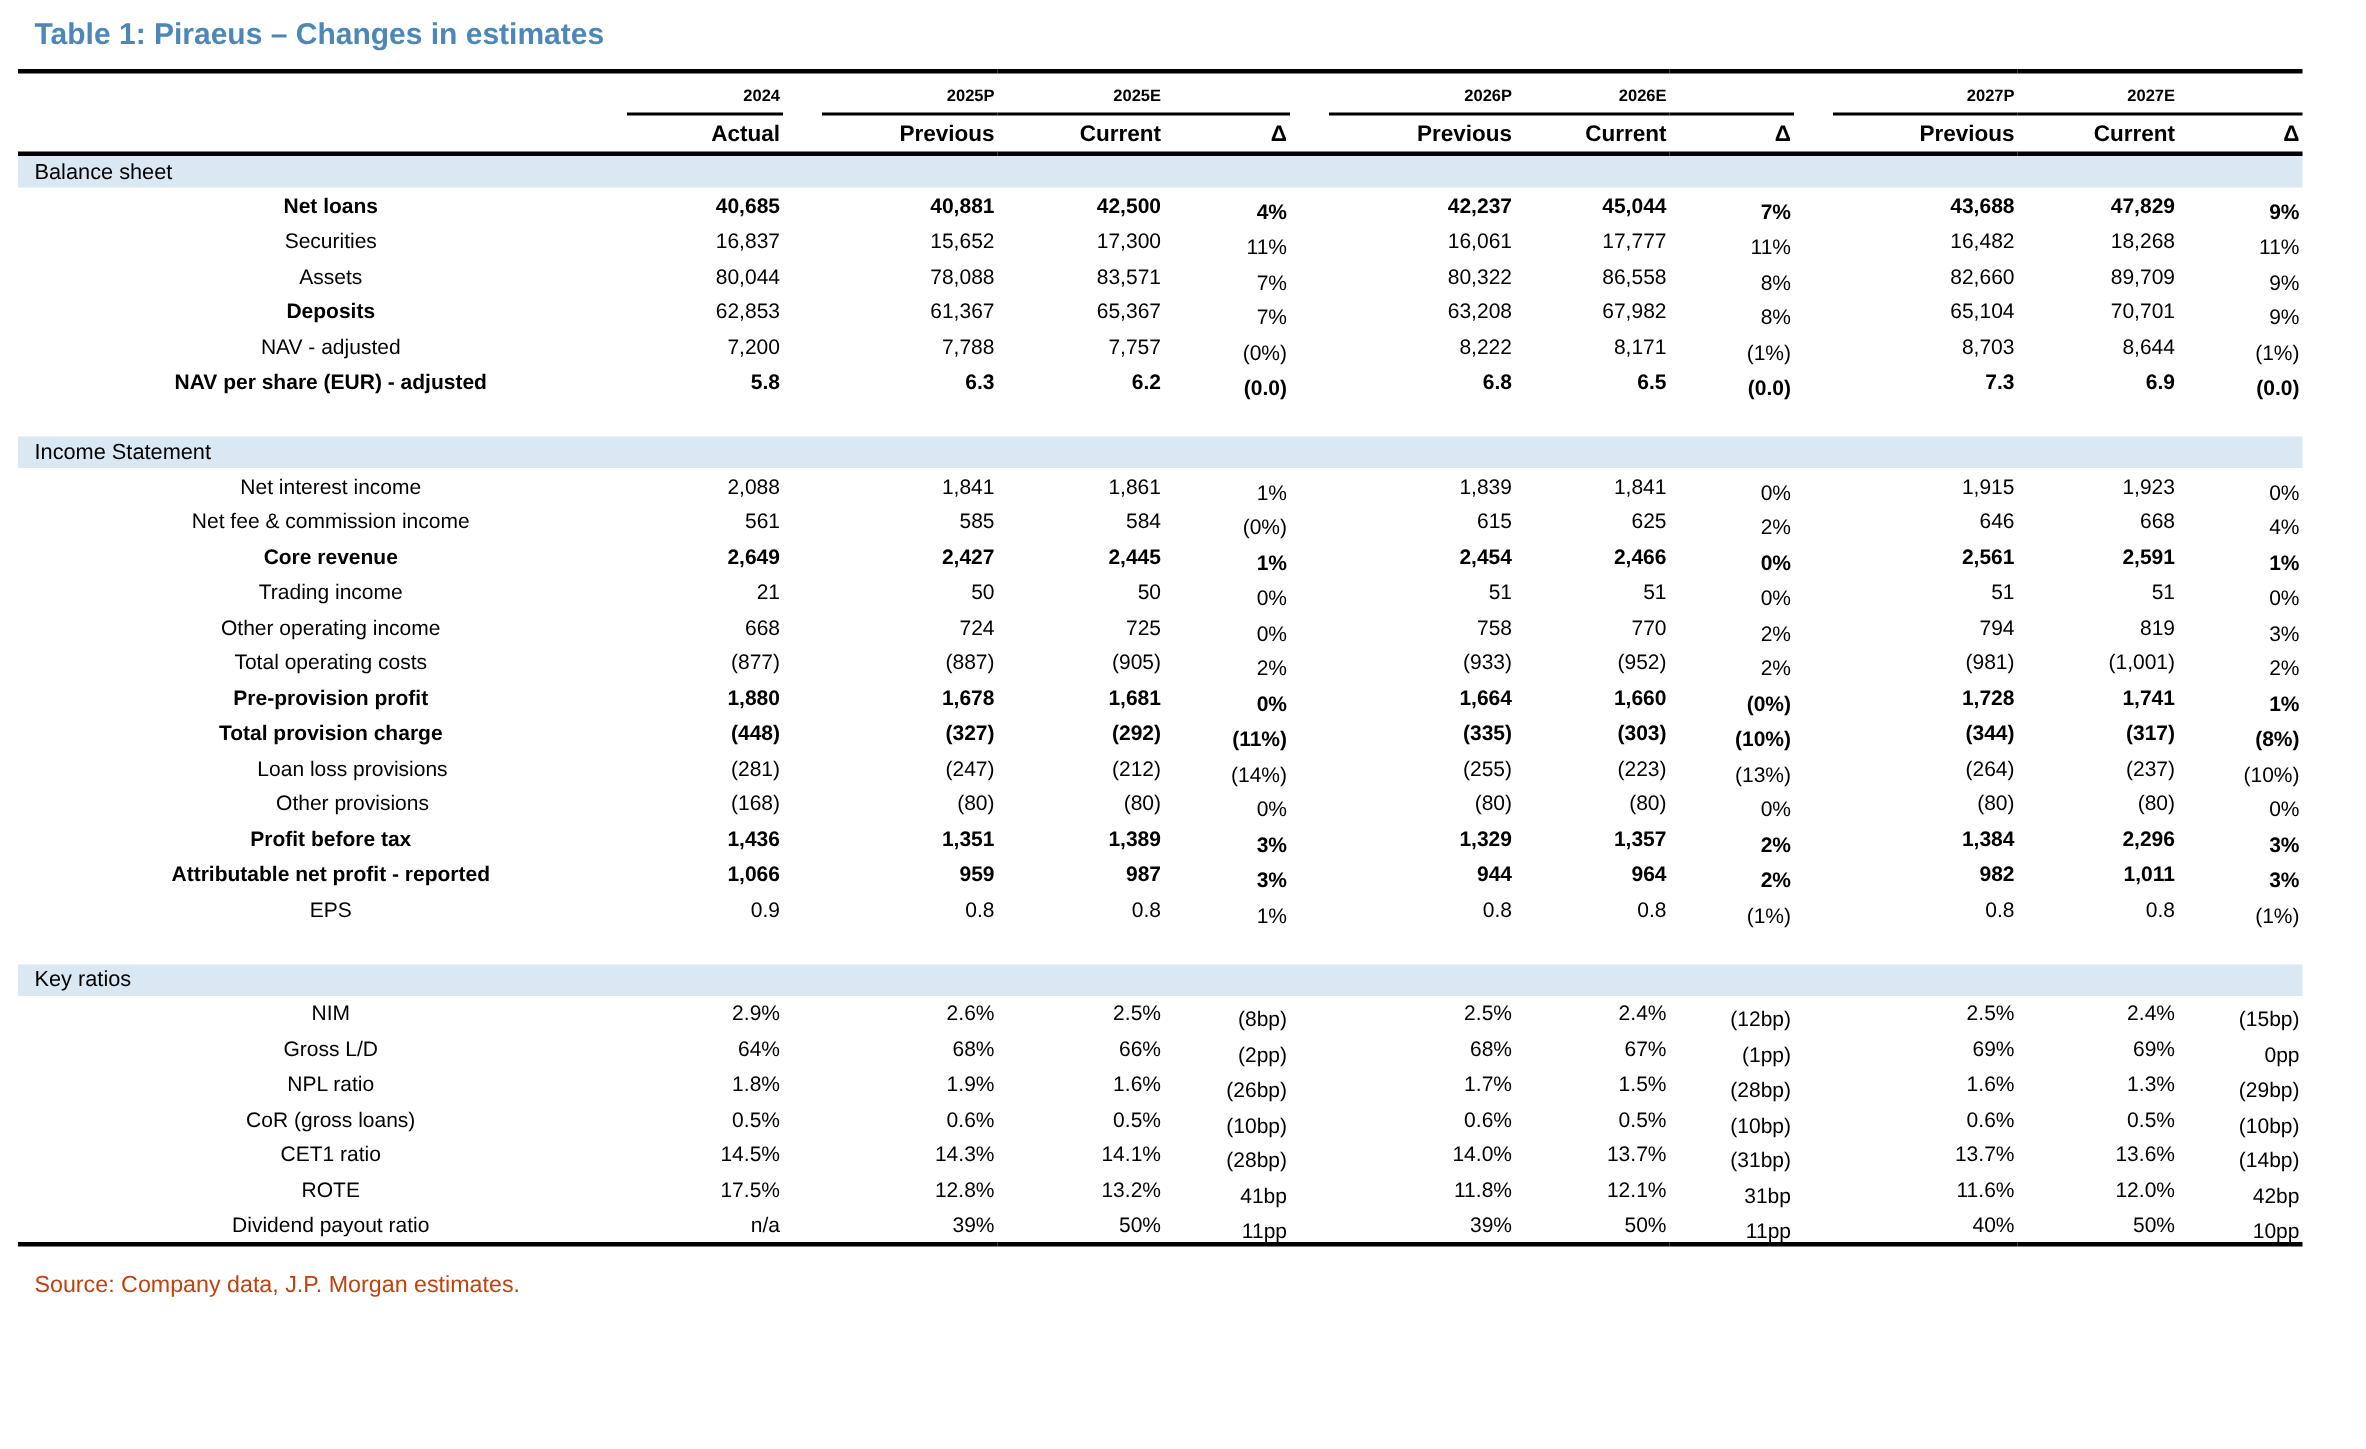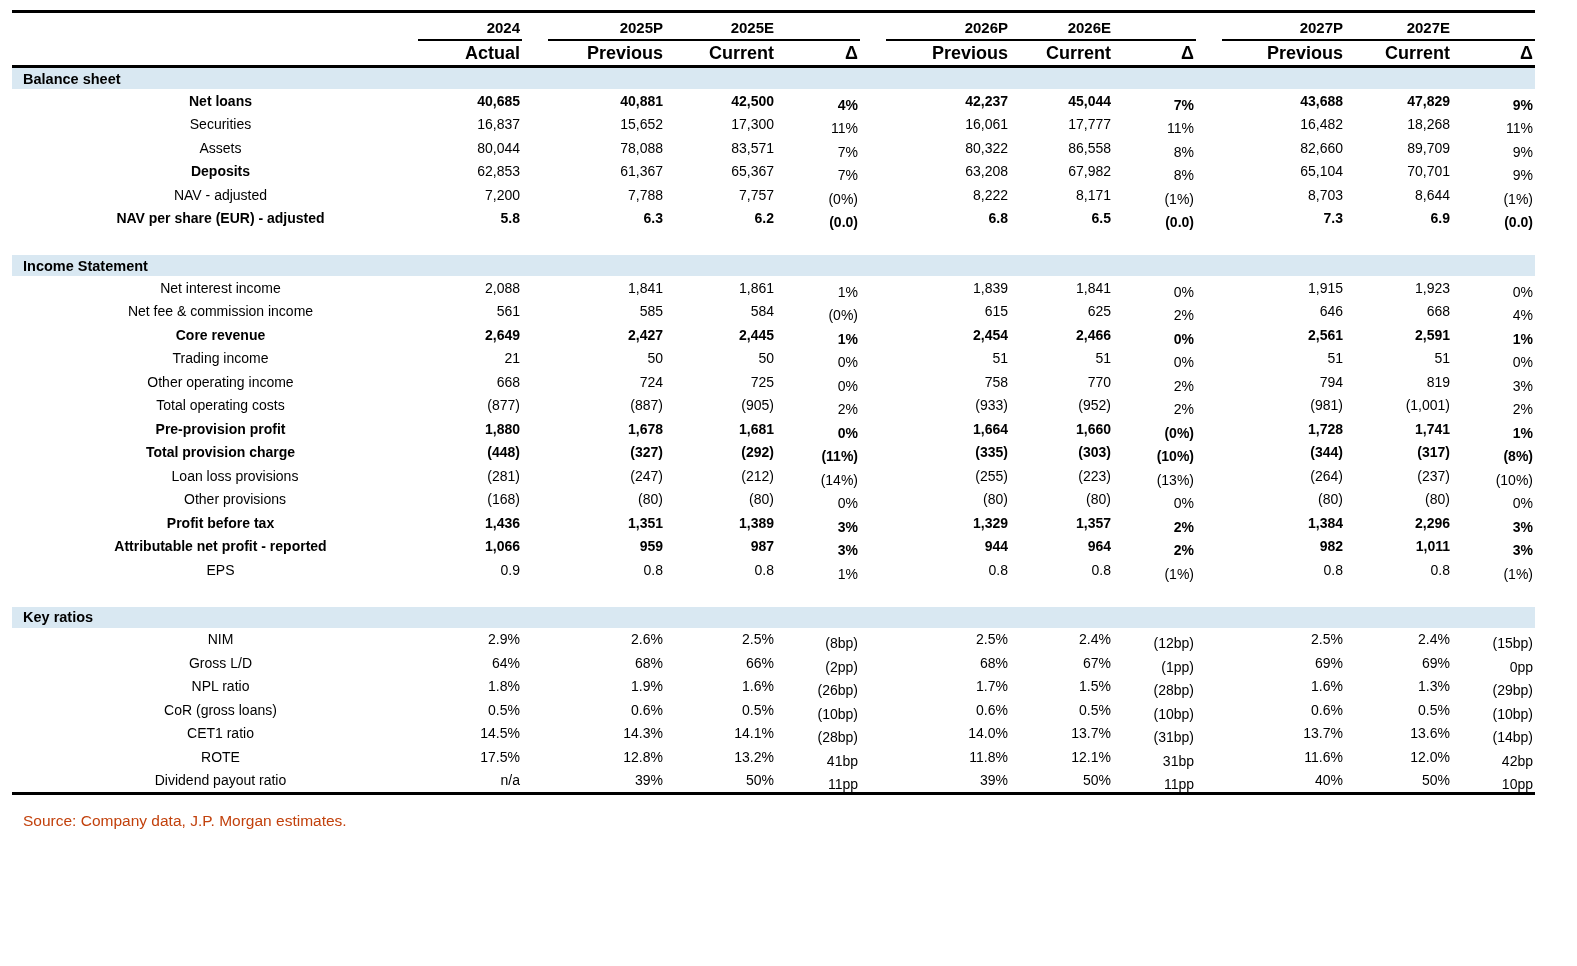--- a/index.html
+++ b/index.html
@@ -39,60 +39,61 @@
     height: 28px;
     vertical-align: bottom;
   }
   .yu {
     height: 16px;
     line-height: 16px;
     padding: 5px 2px 3px 0;
     border-bottom: 2.5px solid #000;
     text-align: right;
     font-weight: bold;
-    font-size: 15px;
+    font-size: 11px;
   }
   .gstart .yu { margin-left: 26px; text-align: right; }
   
   tr.sub td {
     height: 24px;
     font-weight: bold;
-    font-size: 18px;
+    font-size: 15px;
     text-align: right;
     vertical-align: middle;
     border-bottom: 3px solid #000;
     padding-right: 2px;
   }
   tr.sub td.lbl { padding-left: 11px; text-align: left; }
   
   tbody td { height: 23.5px; vertical-align: middle; }
   td.lbl { text-align: center; padding-left: 11px; }
   td.lbl.ind { padding-left: 40px; }
   td.num { text-align: right; padding-right: 2px; white-space: nowrap; }
   .b { font-weight: bold; }
   .dshift { display: inline-block; position: relative; top: 4px; }
   tr.section-row td {
     background: var(--band-color, #d9e8f2);
-    font-weight: bold;
+    font-weight: normal;
     padding-left: 11px;
     height: 21px;
     font-size: 14.5px;
   }
   tr.spacer td { height: 25px; }
   .source {
     margin: 17px 0 0 23px;
     font-size: 15.5px;
     color: #c2410c;
   }
 </style>
 </head>
 <body>
 
 <div class="page">
 
+  <div class="title">Table 1: Piraeus – Changes in estimates</div>
 
   <table class="est">
     <colgroup>
       <col style="width:406px">
       <col style="width:104px">
       <col style="width:143px">
       <col style="width:111px">
       <col style="width:84px">
       <col style="width:150px">
       <col style="width:103px">

